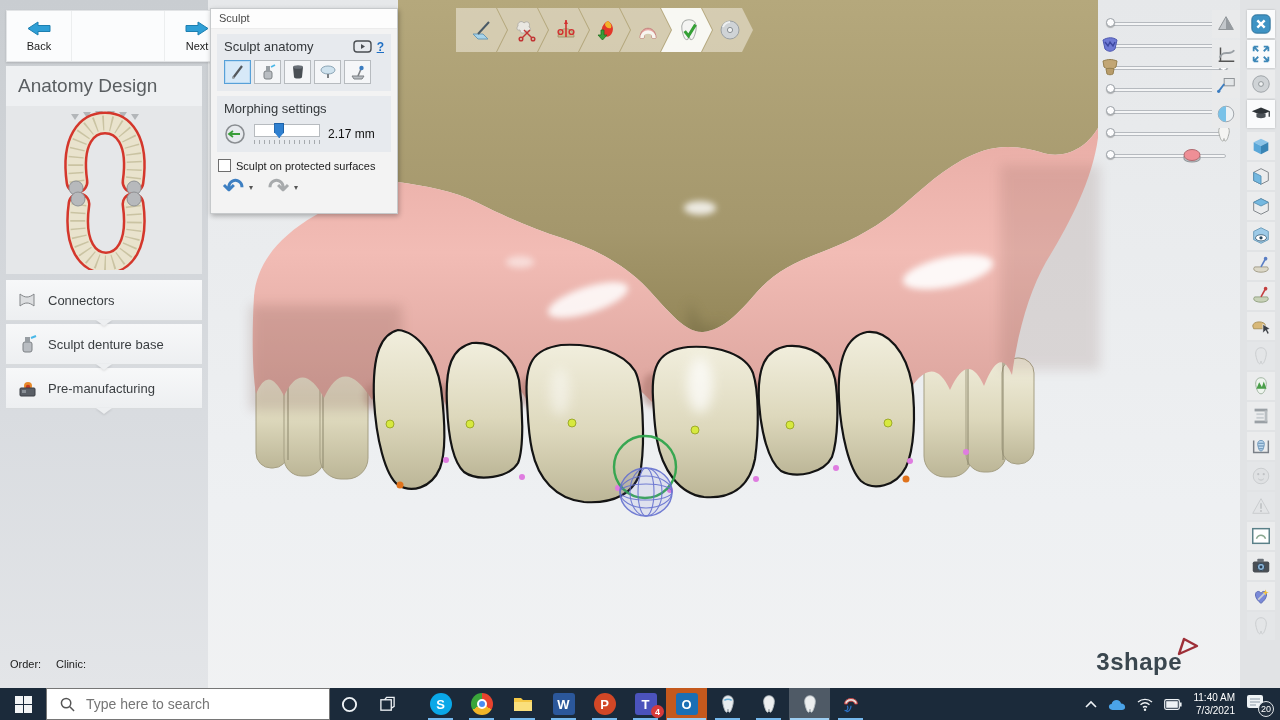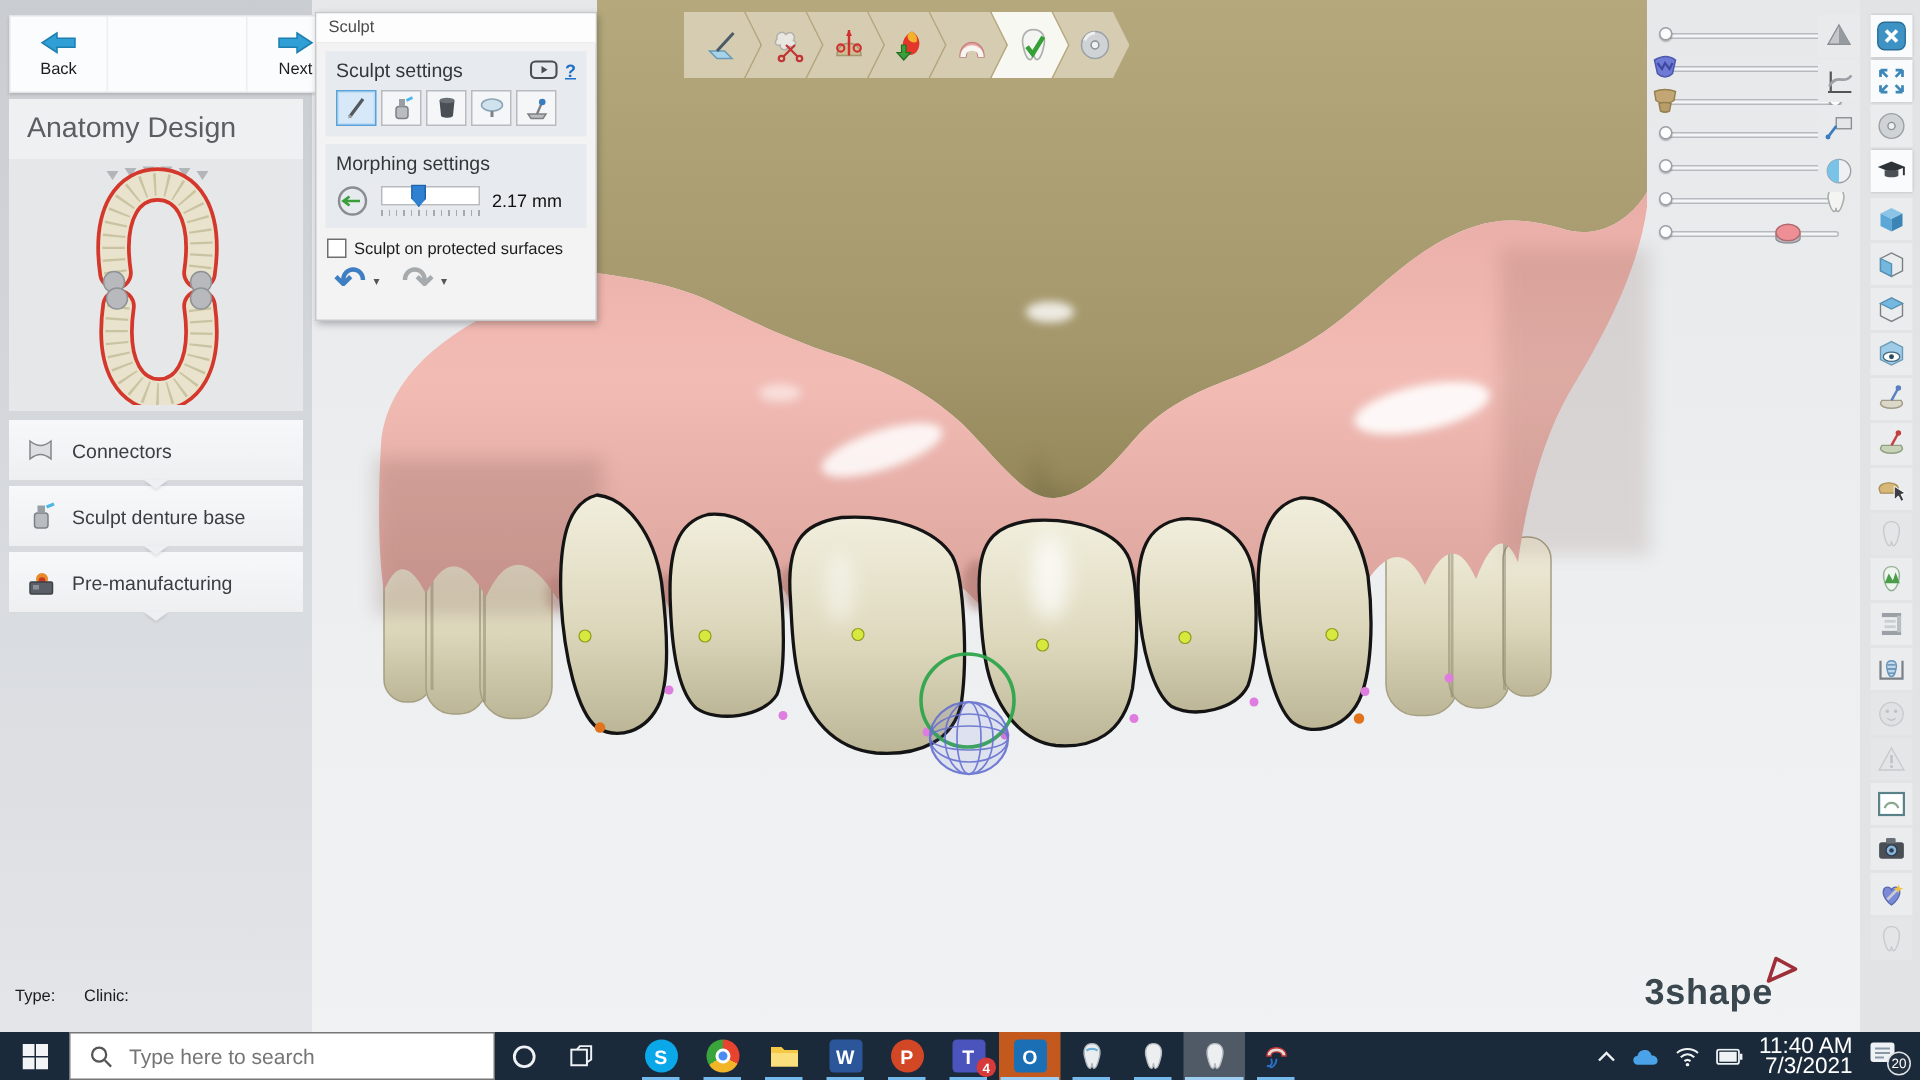--- a/index.html
+++ b/index.html
@@ -96,21 +96,21 @@
   .tb-app{position:relative;width:41px;display:flex;align-items:center;justify-content:center}
   .tb-app .ul{position:absolute;bottom:0;left:8px;right:8px;height:2px;background:#76b9ed}
   .tb-app.hl-orange{background:#c4591d}
   .tb-app.hl-gray{background:#4f5a66}
   .tb-app.hl-orange .ul,.tb-app.hl-gray .ul{left:1px;right:1px;background:#9ecef2}
   .glyphtile{width:22px;height:22px;border-radius:3px;display:flex;align-items:center;justify-content:center;
     color:#fff;font-size:13px;font-weight:bold}
   .badge{position:absolute;right:2px;bottom:2px;width:13px;height:13px;border-radius:50%;background:#d73a3a;
     color:#fff;font-size:9px;display:flex;align-items:center;justify-content:center;font-weight:bold}
   .tb-tray{margin-left:auto;display:flex;align-items:center;gap:11px;padding-right:10px;color:#fff}
-  .tb-time{font-size:15px;text-align:right;line-height:13px;color:#fff}
+  .tb-time{font-size:10px;text-align:right;line-height:13px;color:#fff}
   .notif{position:relative;width:24px;height:20px}
   .nbadge{position:absolute;right:-4px;bottom:-3px;width:16px;height:16px;border-radius:50%;
     background:#22303f;border:1px solid #dfe3e6;color:#fff;font-size:9px;display:flex;
     align-items:center;justify-content:center;box-sizing:border-box}
 </style>
 </head>
 <body>
 
 <div class="screen">
 
@@ -297,21 +297,21 @@
         </svg>
         <span>Pre-manufacturing</span>
       </div>
     </div>
   </div>
 
   <div class="sculptpanel">
     <div class="sp-title">Sculpt</div>
     <div class="sp-sec">
       <div class="sp-h">
-        <span>Sculpt settings</span>
+        <span>Sculpt anatomy</span>
         <span class="grow"></span>
         <svg width="19" height="13" viewBox="0 0 19 13">
           <rect x="1" y="1" width="17" height="11" rx="3" fill="none" stroke="#4a4e52" stroke-width="1.4"></rect>
           <path d="M8,4 L12,6.5 L8,9 Z" fill="#4a4e52"></path>
         </svg>
         <span class="help">?</span>
       </div>
       <div class="tools">
         <div class="tool sel">
           <svg width="18" height="18" viewBox="0 0 18 18">
@@ -656,21 +656,21 @@
       </svg>
     </div>
     <div class="rbtn dis" style="top:612px">
       <svg width="22" height="22" viewBox="0 0 24 24">
         <path d="M12,3 C7,3 5.5,7.5 6.5,12 C7.5,16.5 9,20.5 10.5,20.5 C12,20.5 11.5,17.5 12,17.5 C12.5,17.5 12,20.5 13.5,20.5 C15,20.5 16.5,16.5 17.5,12 C18.5,7.5 17,3 12,3 Z" fill="#e8eaeb" stroke="#a0a4a7"></path>
       </svg>
     </div>
   </div>
 
   <div class="orderinfo">
-    <span>Type:</span>
+    <span>Order:</span>
     <span>Clinic:</span>
   </div>
 
   <div class="logo">3shape</div>
   <svg class="logoarrow" width="24" height="22" viewBox="0 0 24 22">
     <path d="M3,18 L8,3 L21,10 Z" fill="none" stroke="#9e2f38" stroke-width="2.4" stroke-linejoin="round"></path>
   </svg>
 
   <div class="taskbar">
     <div class="tb-start">

